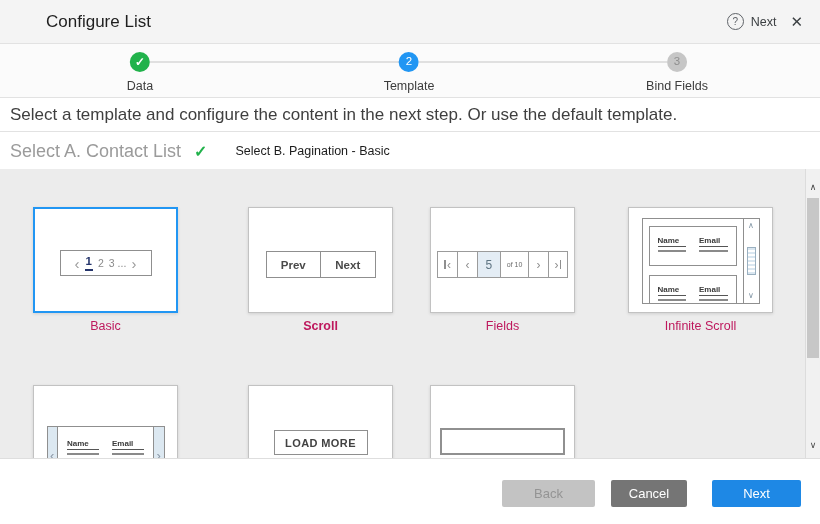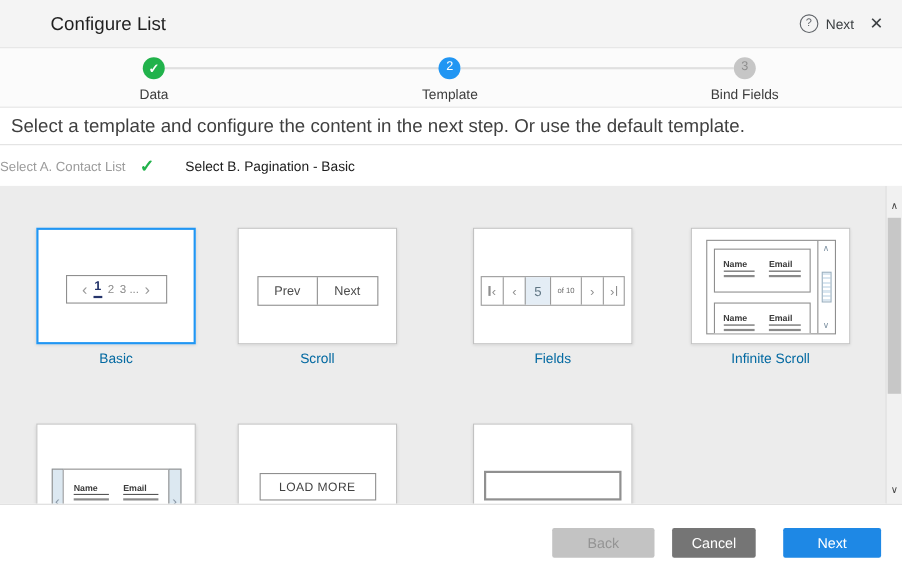--- a/index.html
+++ b/index.html
@@ -48,39 +48,39 @@
     position:absolute; top:98px; left:0; right:0; height:34px;
     border-bottom:1px solid #e2e2e2; background:#fff;
     display:flex; align-items:center; padding-left:10px; box-sizing:border-box;
     font-size:17px; color:#3f3f3f;
   }
   
   .select-row {
     position:absolute; top:133px; left:0; right:0; height:36px;
     background:#fff; display:flex; align-items:center;
   }
-  .select-a { font-size:12px; color:#9b9b9b; cursor:pointer; }
+  .select-a { margin-left:10px; font-size:18px; color:#9b9b9b; cursor:pointer; }
   .select-check { margin-left:13px; font-size:16px; font-weight:bold; color:#21b24b; }
   .select-b { margin-left:28px; font-size:12.5px; font-weight:500; color:#1c1c1c; cursor:pointer; }
   
   .gallery {
     position:absolute; top:169px; left:0; right:0; height:289px;
     background:#ececec; overflow:hidden;
   }
   .card {
     position:absolute; width:145px; height:106px; background:#fff;
     border:1px solid #c2c2c2; box-sizing:border-box; cursor:pointer;
     box-shadow:0 1px 3px rgba(0,0,0,0.12);
   }
   .card.selected { border:2px solid #2196f3; }
   .card-label {
     position:absolute; width:145px; text-align:center;
-    font-size:12.5px; color:#0369a1;
-  }
-  .c1 { left:33px; }  .c2 { left:216px; } .c3 { left:430px; } .c4 { left:628px; }
+    font-size:12.5px; color:#be185d;
+  }
+  .c1 { left:33px; }  .c2 { left:248px;font-weight:bold; } .c3 { left:430px; } .c4 { left:628px; }
   .row1 { top:38px; } .row2 { top:216px; }
   .lbl1 { top:150px; }
   
   .pg-box {
     margin:41px auto 0; width:92px; height:26px; border:1px solid #8f8f8f;
     display:flex; align-items:center; justify-content:center; gap:5px; box-sizing:border-box;
   }
   .pg-chev { color:#9a9a9a; font-size:15px; line-height:1; font-weight:400; }
   .pg-cur { color:#25356b; font-weight:bold; font-size:11.5px; border-bottom:2px solid #25356b; padding:0 1px; line-height:1.2; }
   .pg-num { color:#8a8a8a; font-size:10.5px; }
@@ -108,21 +108,21 @@
   .inf-line { width:100%; height:2px; background:#8a8a8a; margin-top:3px; }
   .inf-scroll { width:16px; border-left:1px solid #8f8f8f; display:flex; flex-direction:column; align-items:center; justify-content:space-between; padding:3px 0; box-sizing:border-box; }
   .inf-arrow { font-size:8px; color:#7f93a3; line-height:1; }
   .inf-thumb { width:9px; height:28px; border:1px solid #9ab0c0; box-sizing:border-box;
     background:repeating-linear-gradient(180deg,#d9e6f0 0px,#d9e6f0 2px,#ffffff 2px,#ffffff 4px); }
   
   .car-box { margin:40px auto 0; width:118px; height:58px; display:flex; }
   .car-arrow { width:19px; background:#dce8f1; border:1px solid #8f8f8f; display:flex; align-items:center; justify-content:center; color:#8a97a5; font-size:13px; box-sizing:border-box; }
   .car-card { flex:1; border-top:1px solid #8f8f8f; border-bottom:1px solid #8f8f8f; background:#fff; display:flex; gap:13px; padding:12px 9px 0; box-sizing:border-box; }
   
-  .lm-btn { margin:44px auto 0; width:106px; height:25px; border:1px solid #8f8f8f; display:flex; align-items:center; justify-content:center; font-size:11px; color:#424242; letter-spacing:0.4px; box-sizing:border-box; }
+  .lm-btn { margin:44px auto 0; width:94px; height:25px; border:1px solid #8f8f8f; display:flex; align-items:center; justify-content:center; font-size:11px; color:#424242; letter-spacing:0.4px; box-sizing:border-box; }
   
   .goto-box { margin:42px auto 0; width:125px; height:27px; border:2px solid #909090; box-sizing:border-box; background:#fff; }
   
   .scrollbar { position:absolute; left:805px; top:0; width:15px; height:289px; background:#f1f1f1; border-left:1px solid #dcdcdc; box-sizing:border-box; }
   .sb-arrow { position:absolute; left:0; right:0; text-align:center; font-size:9px; color:#454545; line-height:1; cursor:pointer; }
   .sb-up { top:14px; }
   .sb-down { bottom:8px; }
   .sb-thumb { position:absolute; top:29px; left:1px; width:12px; height:160px; background:#c7c7c7; cursor:pointer; }
   
   .footer { position:absolute; top:458px; left:0; right:0; height:66px; background:#fff; border-top:1px solid #dedede; }

